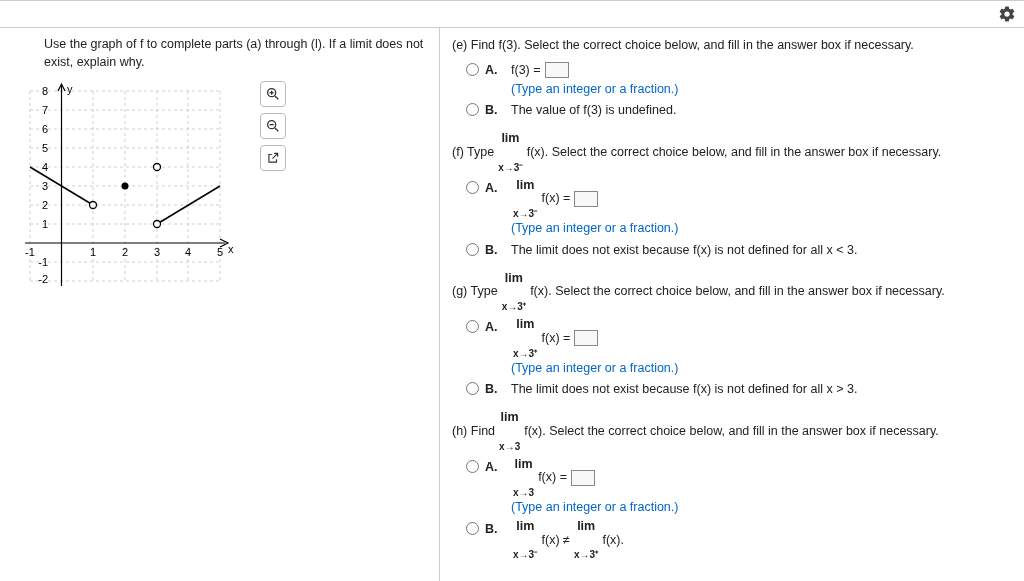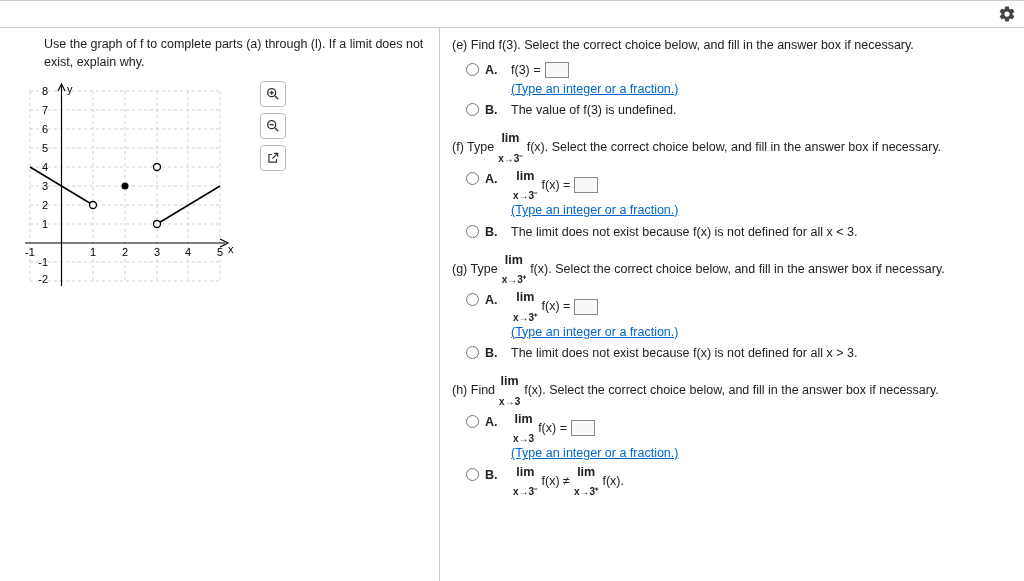--- a/index.html
+++ b/index.html
@@ -77,21 +77,21 @@
   .option-row input[type="radio"] {
     margin: 2px 6px 0 0;
     flex-shrink: 0;
   }
   .opt-label {
     font-weight: bold;
     margin-right: 8px;
     min-width: 18px;
   }
   .opt-body { flex: 1; }
-  .hint { color: #0066cc; text-decoration: underline; }
+  .hint { color: #0066cc; }
   .answer-box {
     display: inline-block;
     width: 24px;
     height: 16px;
     border: 1px solid #888;
     background: #f8f8f8;
     vertical-align: middle;
     margin: 0 2px;
     font-size: 11px;
     padding: 0 2px;
@@ -99,21 +99,21 @@
   .limit-block {
     display: inline-flex;
     flex-direction: column;
     align-items: center;
     vertical-align: middle;
     line-height: 1;
     margin: 0 2px;
     font-weight: bold;
   }
   .limit-top { font-size: 12.5px; }
-  .limit-sub { font-size: 10px; margin-top: 9px; }
+  .limit-sub { font-size: 10px; margin-top: 18px; }
   .formula-line {
     display: flex;
     align-items: center;
     flex-wrap: wrap;
     gap: 2px;
   }
 </style>
 </head>
 <body>
 

